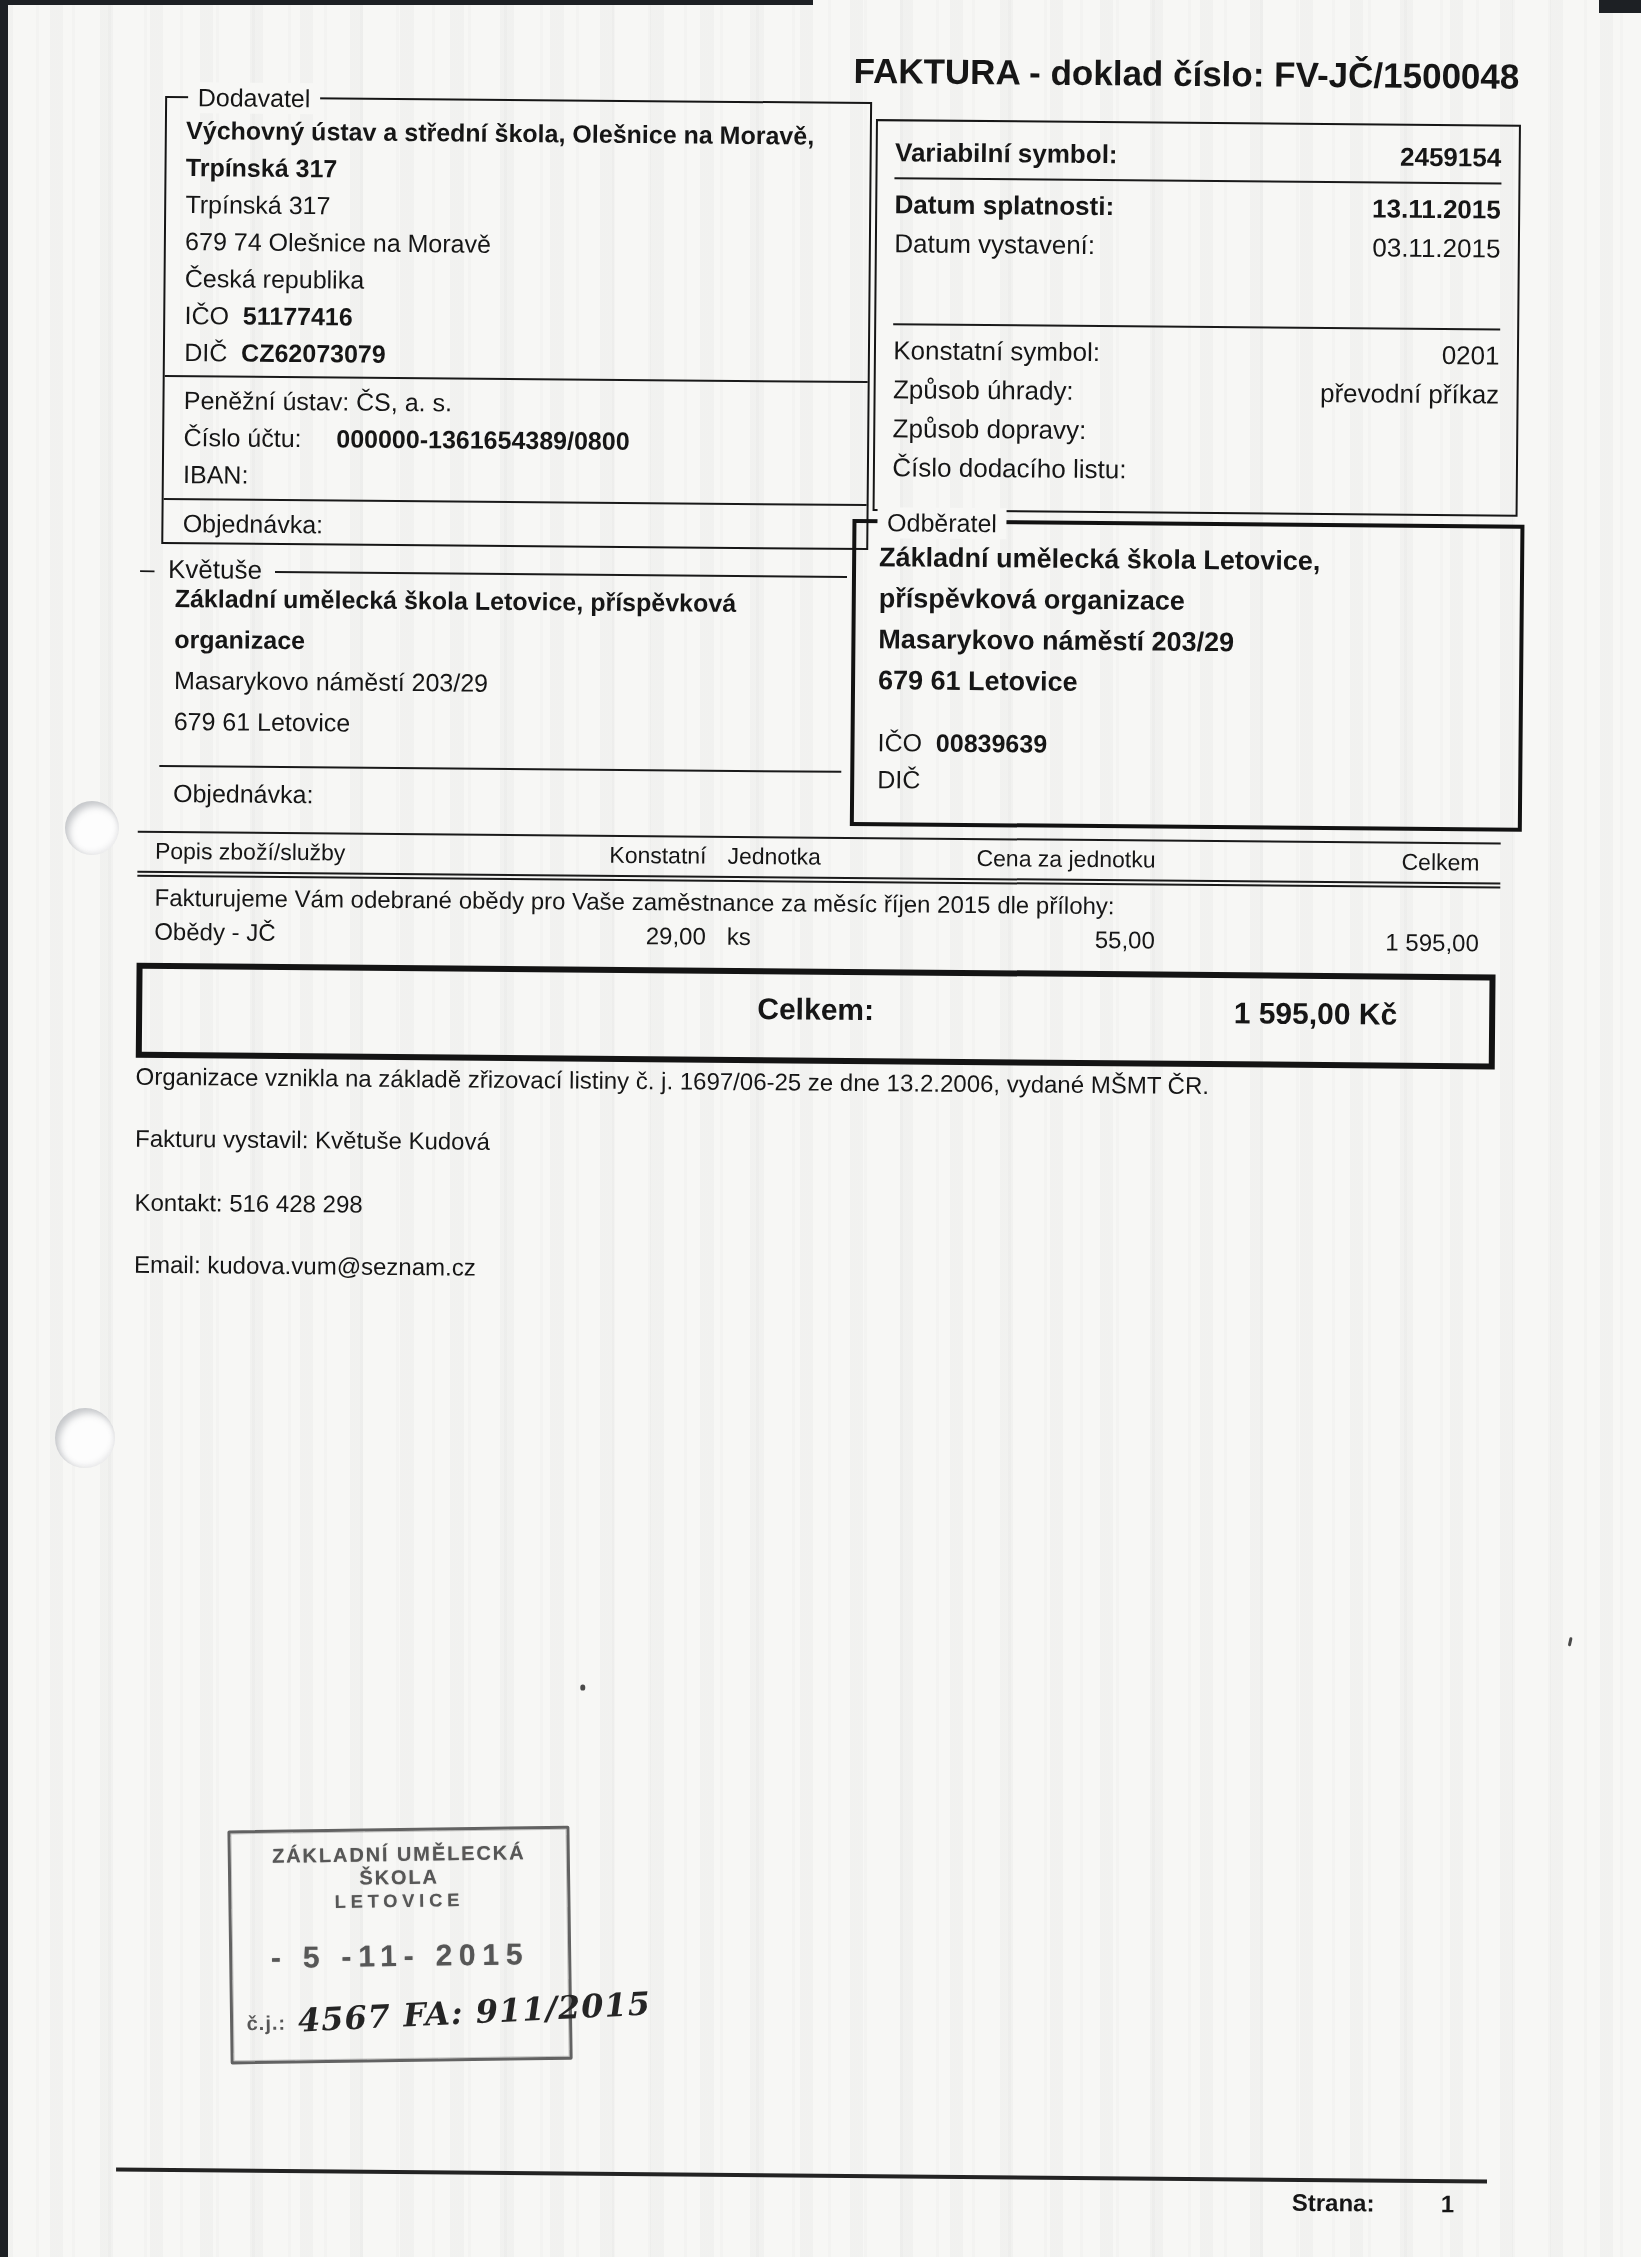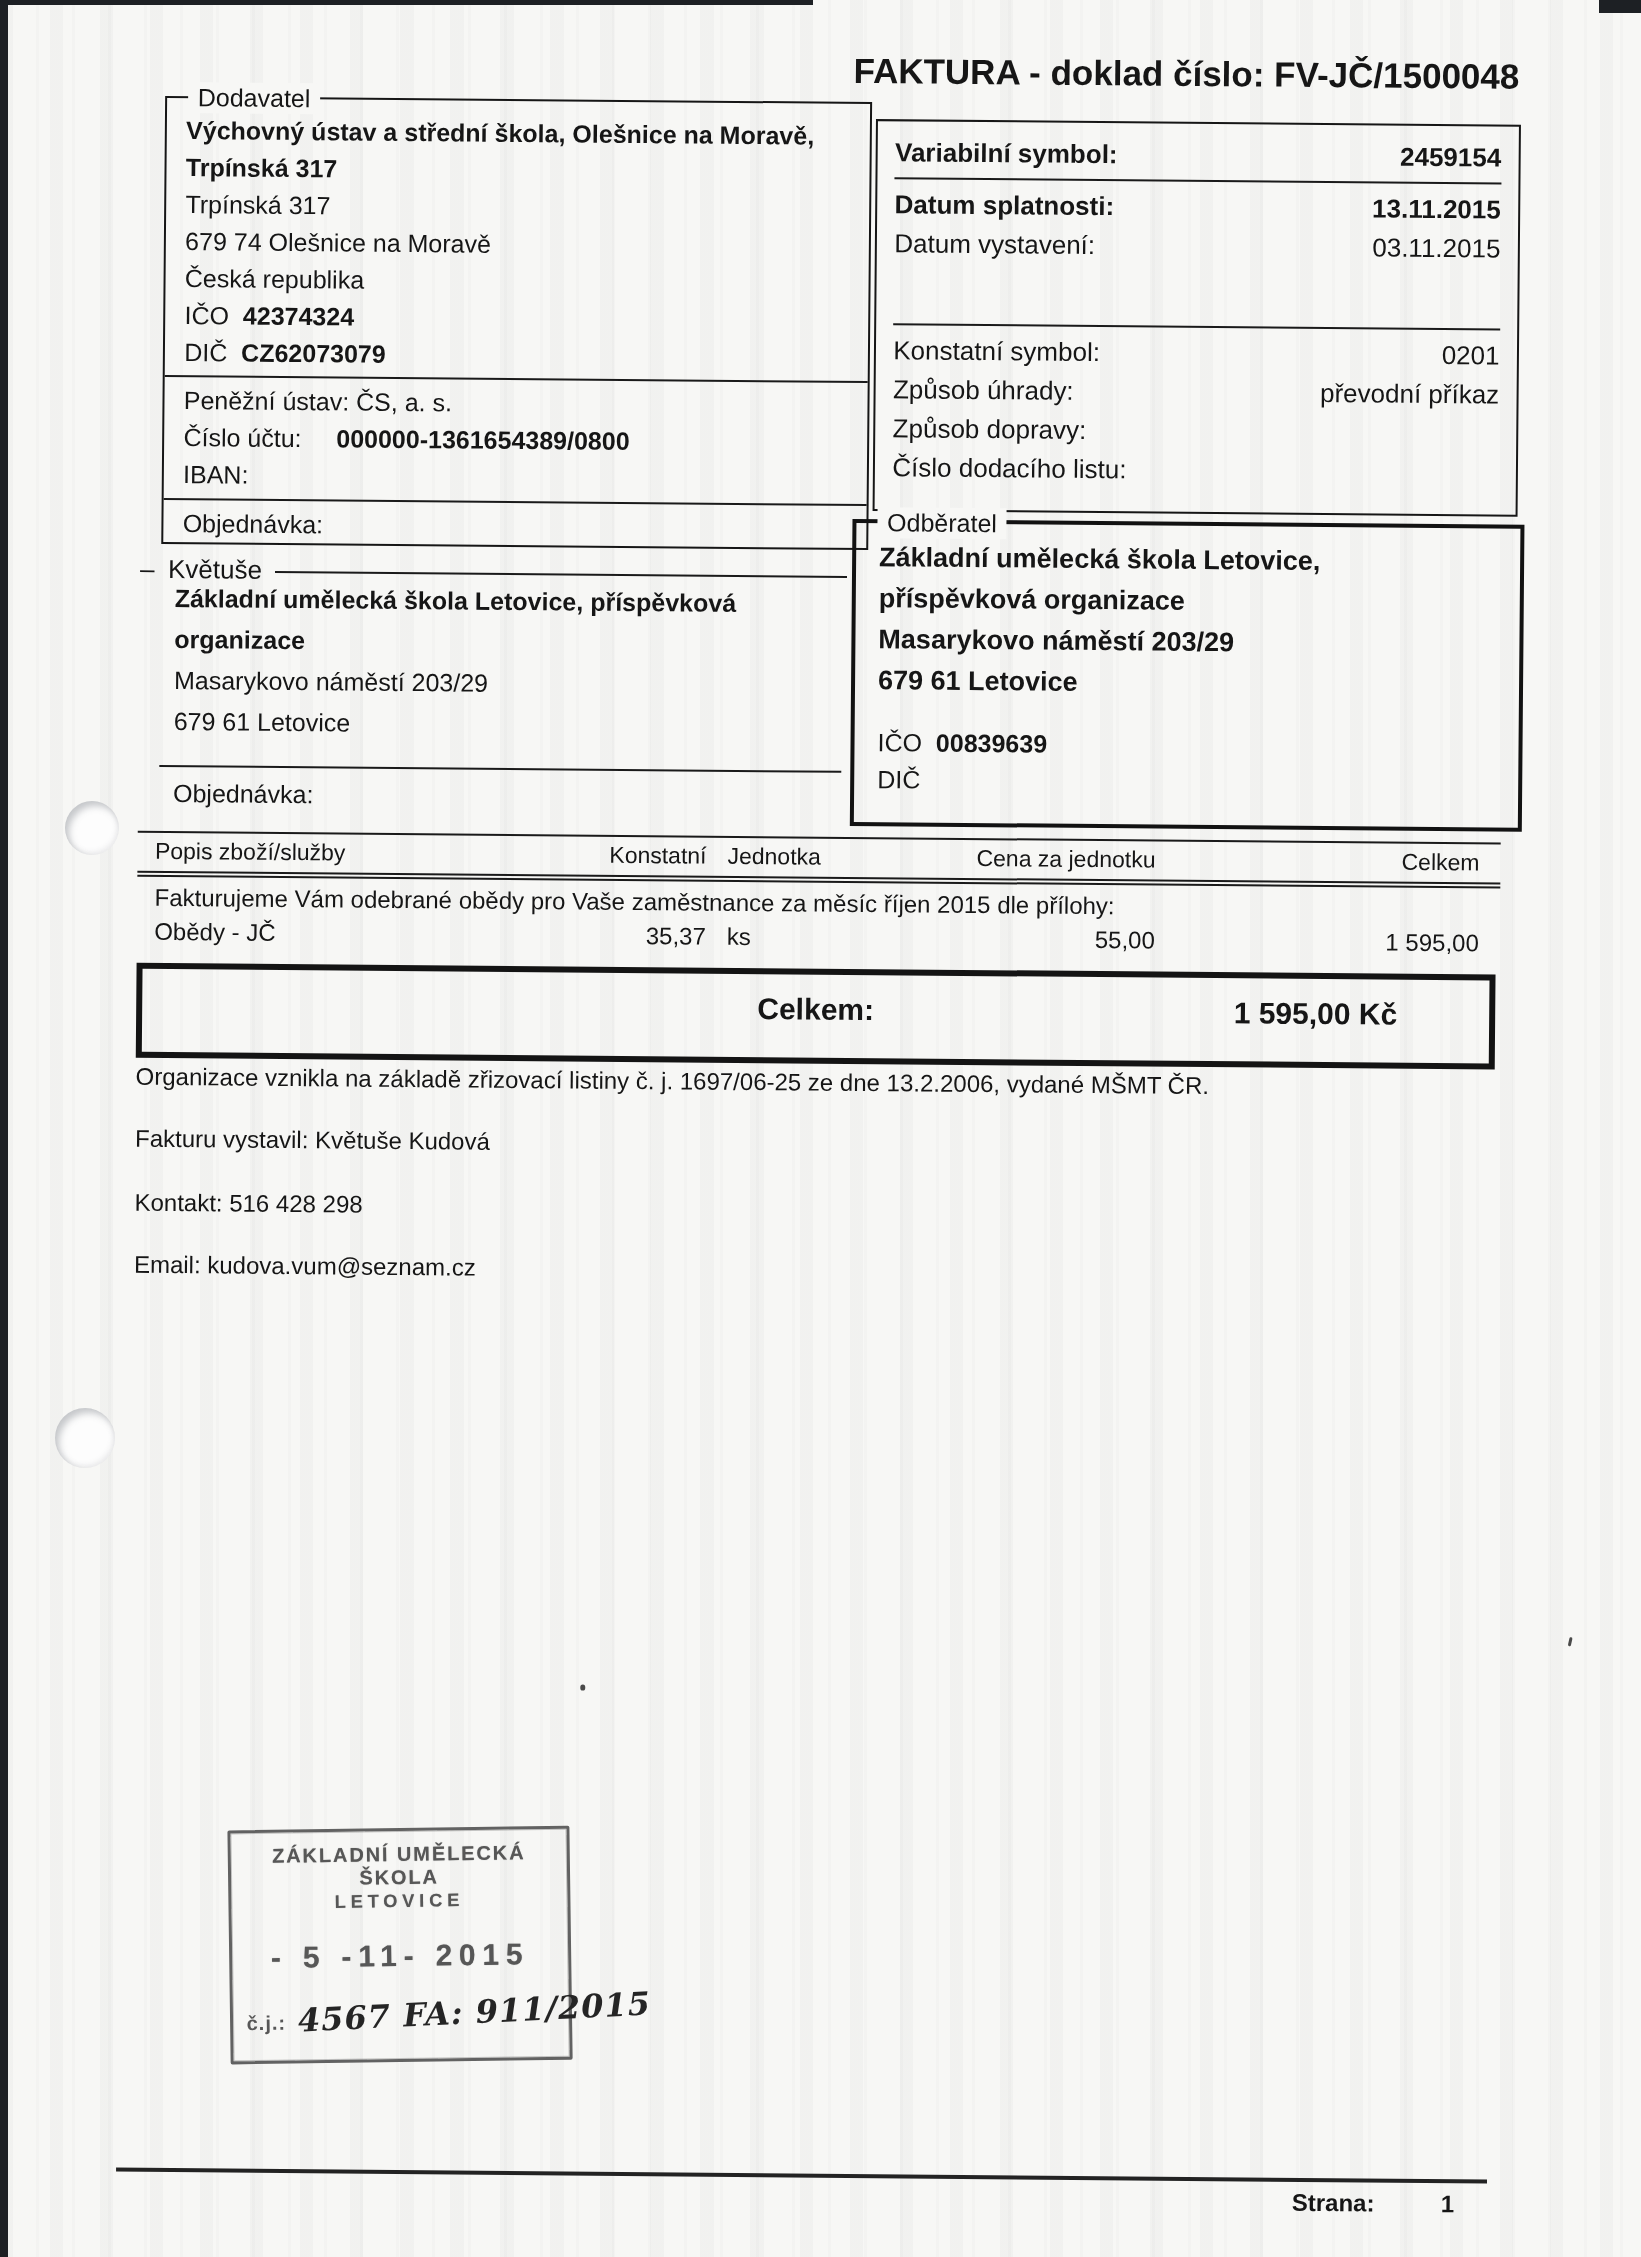--- a/index.html
+++ b/index.html
@@ -75,21 +75,21 @@
     <div class="abs title" style="right:121px;top:46px;">FAKTURA - doklad číslo: FV-JČ/1500048</div>
 
     <div class="abs fieldset" style="left:166px;top:97px;width:703px;height:444px;">
       <span class="legend">Dodavatel</span>
       <div style="padding:13.5px 19.3px 0 19.3px;">
         <div class="supplier-line b">Výchovný ústav a střední škola, Olešnice na Moravě,</div>
         <div class="supplier-line b">Trpínská 317</div>
         <div class="supplier-line">Trpínská 317</div>
         <div class="supplier-line">679 74 Olešnice na Moravě</div>
         <div class="supplier-line">Česká republika</div>
-        <div class="supplier-line"><span>IČO</span>&nbsp;&nbsp;<span class="b">42374324</span></div>
+        <div class="supplier-line"><span>IČO</span>&nbsp;&nbsp;<span class="b">51177416</span></div>
         <div class="supplier-line"><span>DIČ</span>&nbsp;&nbsp;<span class="b">CZ62073079</span></div>
         <div class="hr" style="margin:4.8px -19.3px 4.8px -19.3px;"></div>
         <div class="supplier-line"><span>Peněžní ústav:</span>&nbsp;<span>ČS, a. s.</span></div>
         <div class="supplier-line"><span>Číslo účtu:</span>&nbsp;&nbsp;&nbsp;&nbsp;&nbsp;<span class="b">000000-1361654389/0800</span></div>
         <div class="supplier-line">IBAN:</div>
         <div class="hr" style="margin:4.8px -19.3px 4.8px -19.3px;"></div>
         <div class="supplier-line">Objednávka:</div>
       </div>
     </div>
 
@@ -160,21 +160,21 @@
       <div class="tbl-grid tbl-head">
         <div class="c-popis">Popis zboží/služby</div>
         <div class="c-mnoz">Konstatní</div>
         <div class="c-jedn">Jednotka</div>
         <div class="c-cena">Cena za jednotku</div>
         <div class="c-celk">Celkem</div>
       </div>
       <div class="note" style="padding:7.7px 0 0 17.4px;">Fakturujeme Vám odebrané obědy pro Vaše zaměstnance za měsíc říjen 2015 dle přílohy:</div>
       <div class="tbl-grid" style="padding-top:5.8px;font-size:24px;">
         <div class="c-popis">Obědy - JČ</div>
-        <div class="c-mnoz">35,37</div>
+        <div class="c-mnoz">29,00</div>
         <div class="c-jedn">ks</div>
         <div class="c-cena">55,00</div>
         <div class="c-celk">1 595,00</div>
       </div>
     </div>
 
     <div class="abs total-box">
       <div class="total-label">Celkem:</div>
       <div class="total-value">1 595,00 Kč</div>
     </div>

